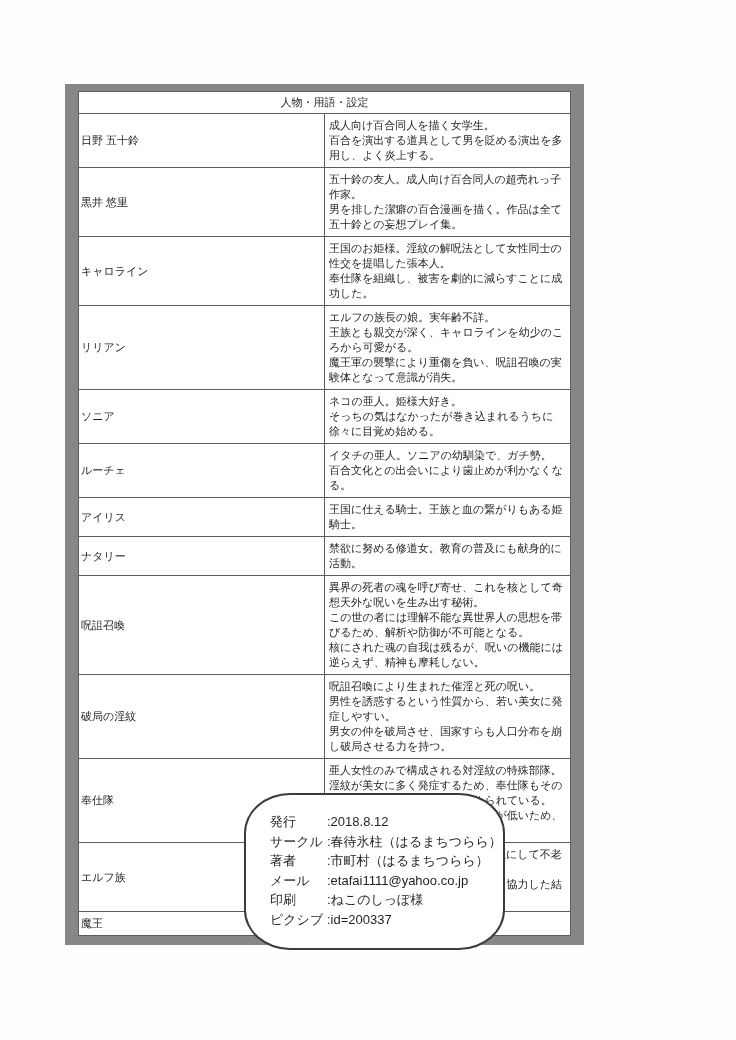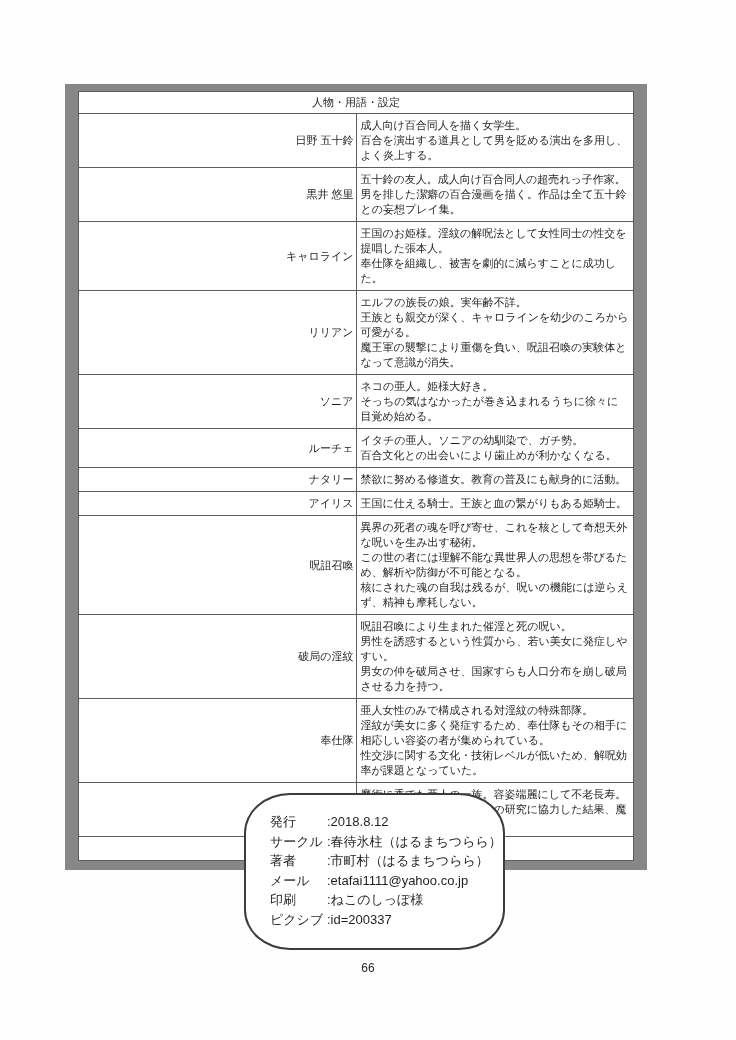--- a/index.html
+++ b/index.html
@@ -18,21 +18,21 @@
     position: absolute;
     inset: 0;
     background: #fefefe;
   }
 
   
   .glossary-frame {
     position: absolute;
     left: 65px;
     top: 84px;
-    width: 582px;
+    width: 519px;
     box-sizing: border-box;
     background: #878787;
     padding: 7px 13px 9px 13px;
   }
   table.glossary {
     width: 100%;
     border-collapse: collapse;
     background: #ffffff;
     table-layout: fixed;
   }
@@ -42,21 +42,21 @@
     font-size: 11px;
     line-height: 15px;
     font-weight: normal;
   }
   table.glossary th.title-cell {
     text-align: center;
     padding: 3px 2px;
   }
   td.term-cell {
     width: 88px;
-    text-align: right;
+    text-align: left;
     vertical-align: middle;
     padding: 4px 2px;
   }
   td.desc-cell {
     padding: 4px 4px 4px 4px;
     vertical-align: middle;
     white-space: pre-line;
   }
 
   
@@ -147,26 +147,26 @@
         <td class="term-cell">ソニア</td>
         <td class="desc-cell">ネコの亜人。姫様大好き。
 そっちの気はなかったが巻き込まれるうちに徐々に目覚め始める。</td>
       </tr>
       <tr>
         <td class="term-cell">ルーチェ</td>
         <td class="desc-cell">イタチの亜人。ソニアの幼馴染で、ガチ勢。
 百合文化との出会いにより歯止めが利かなくなる。</td>
       </tr>
       <tr>
+        <td class="term-cell">アイリス</td>
+        <td class="desc-cell">王国に仕える騎士。王族と血の繋がりもある姫騎士。</td>
+      </tr>
+      <tr>
         <td class="term-cell">ナタリー</td>
         <td class="desc-cell">禁欲に努める修道女。教育の普及にも献身的に活動。</td>
-      </tr>
-      <tr>
-        <td class="term-cell">アイリス</td>
-        <td class="desc-cell">王国に仕える騎士。王族と血の繋がりもある姫騎士。</td>
       </tr>
       <tr>
         <td class="term-cell">呪詛召喚</td>
         <td class="desc-cell">異界の死者の魂を呼び寄せ、これを核として奇想天外な呪いを生み出す秘術。
 この世の者には理解不能な異世界人の思想を帯びるため、解析や防御が不可能となる。
 核にされた魂の自我は残るが、呪いの機能には逆らえず、精神も摩耗しない。</td>
       </tr>
       <tr>
         <td class="term-cell">破局の淫紋</td>
         <td class="desc-cell">呪詛召喚により生まれた催淫と死の呪い。
@@ -207,15 +207,14 @@
       <span class="colophon-label">メール</span><span>:etafai1111@yahoo.co.jp</span>
     </div>
     <div class="colophon-row">
       <span class="colophon-label">印刷</span><span>:ねこのしっぽ様</span>
     </div>
     <div class="colophon-row">
       <span class="colophon-label">ピクシブ</span><span>:id=200337</span>
     </div>
   </div>
 
-  <div class="page-number">66</div>
 
 </div>
 
 </body></html>

